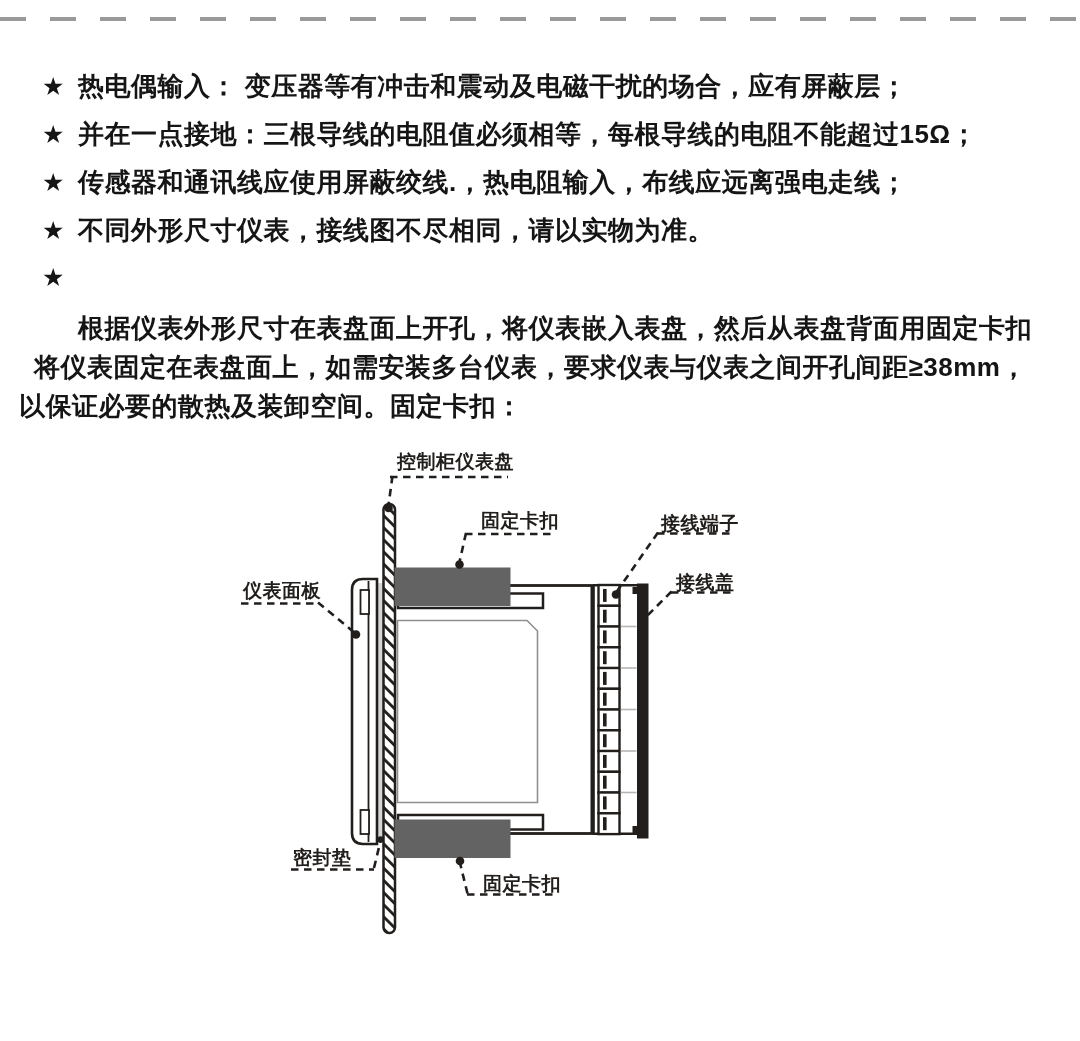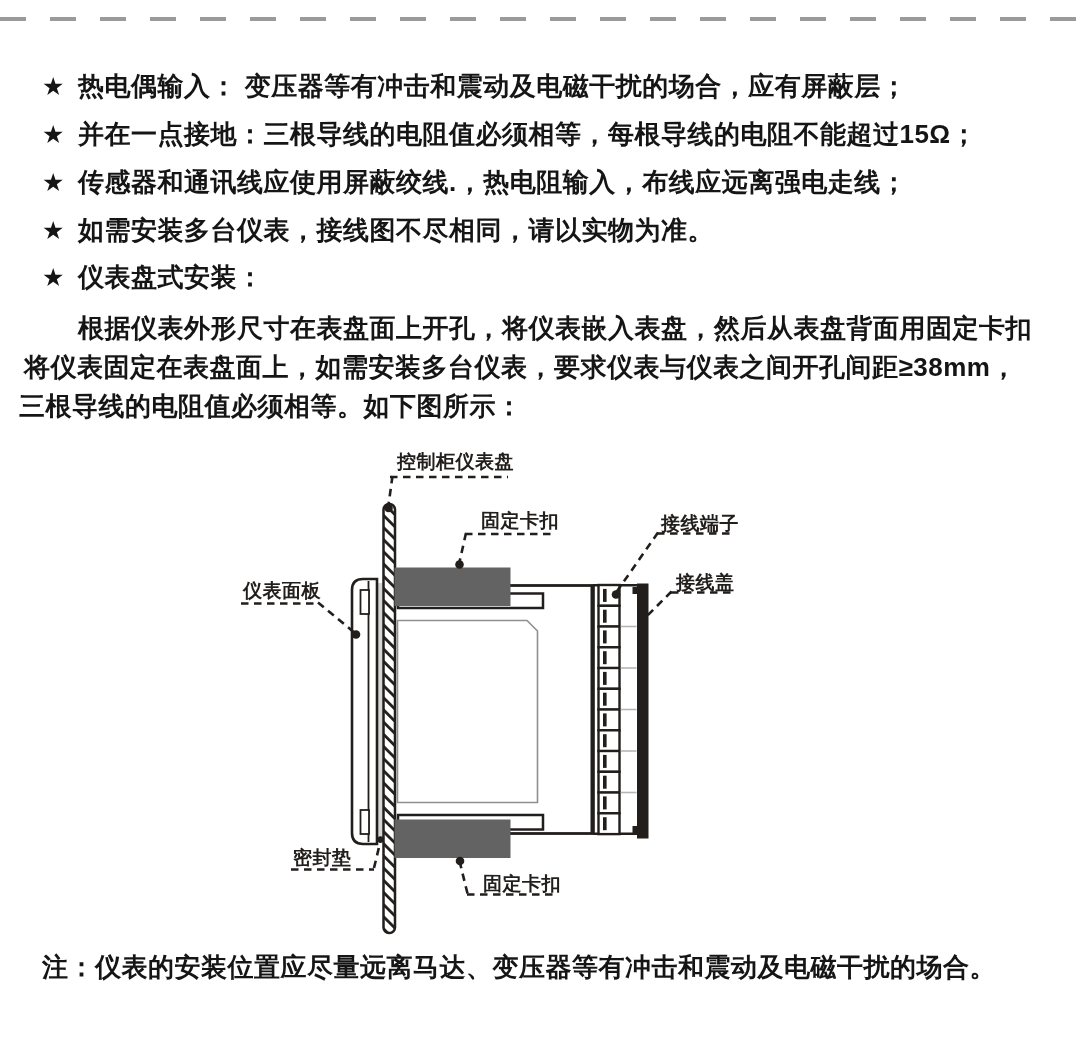--- a/index.html
+++ b/index.html
@@ -40,30 +40,29 @@
   <div class="bullet" style="top:120px">
     <span class="star">★</span>
     <span>并在一点接地：三根导线的电阻值必须相等，每根导线的电阻不能超过15Ω；</span>
   </div>
   <div class="bullet" style="top:168px">
     <span class="star">★</span>
     <span>传感器和通讯线应使用屏蔽绞线.，热电阻输入，布线应远离强电走线；</span>
   </div>
   <div class="bullet" style="top:216px">
     <span class="star">★</span>
-    <span>如需安装多台仪表，接线图不尽相同，请以实物为准。</span>
+    <span>不同外形尺寸仪表，接线图不尽相同，请以实物为准。</span>
   </div>
   <div class="bullet" style="top:263px">
     <span class="star">★</span>
-    <span>仪表盘式安装：</span>
   </div>
 
   <div class="para-line" style="top:314px;left:78px">根据仪表外形尺寸在表盘面上开孔，将仪表嵌入表盘，然后从表盘背面用固定卡扣</div>
-  <div class="para-line" style="top:353px;left:24px">将仪表固定在表盘面上，如需安装多台仪表，要求仪表与仪表之间开孔间距≥38mm，</div>
-  <div class="para-line" style="top:392px;left:19px">三根导线的电阻值必须相等。如下图所示：</div>
+  <div class="para-line" style="top:353px;left:34px">将仪表固定在表盘面上，如需安装多台仪表，要求仪表与仪表之间开孔间距≥38mm，</div>
+  <div class="para-line" style="top:392px;left:19px">以保证必要的散热及装卸空间。固定卡扣：</div>
 
   <svg style="position:absolute;left:0;top:0" width="1080" height="1041" viewBox="0 0 1080 1041">
     <defs>
       <pattern id="hatch" patternUnits="userSpaceOnUse" width="8.6" height="8.6" patternTransform="rotate(-45)">
         <rect width="8.6" height="8.6" fill="#ffffff"></rect>
         <rect width="2.8" height="8.6" fill="#221e1c"></rect>
       </pattern>
     </defs>
 
     <rect x="376.5" y="583" width="7.5" height="255" fill="#d6d6d6"></rect>
@@ -162,15 +161,14 @@
 
     <text class="dlabel" x="397" y="468">控制柜仪表盘</text>
     <text class="dlabel" x="481" y="527">固定卡扣</text>
     <text class="dlabel" x="661" y="530">接线端子</text>
     <text class="dlabel" x="676" y="589">接线盖</text>
     <text class="dlabel" x="243" y="597">仪表面板</text>
     <text class="dlabel" x="293" y="864">密封垫</text>
     <text class="dlabel" x="483" y="890">固定卡扣</text>
   </svg>
 
-  <div class="note" style="top:953px;left:42px">注：仪表的安装位置应尽量远离马达、变压器等有冲击和震动及电磁干扰的场合。</div>
 
 </div>
 
 </body></html>

